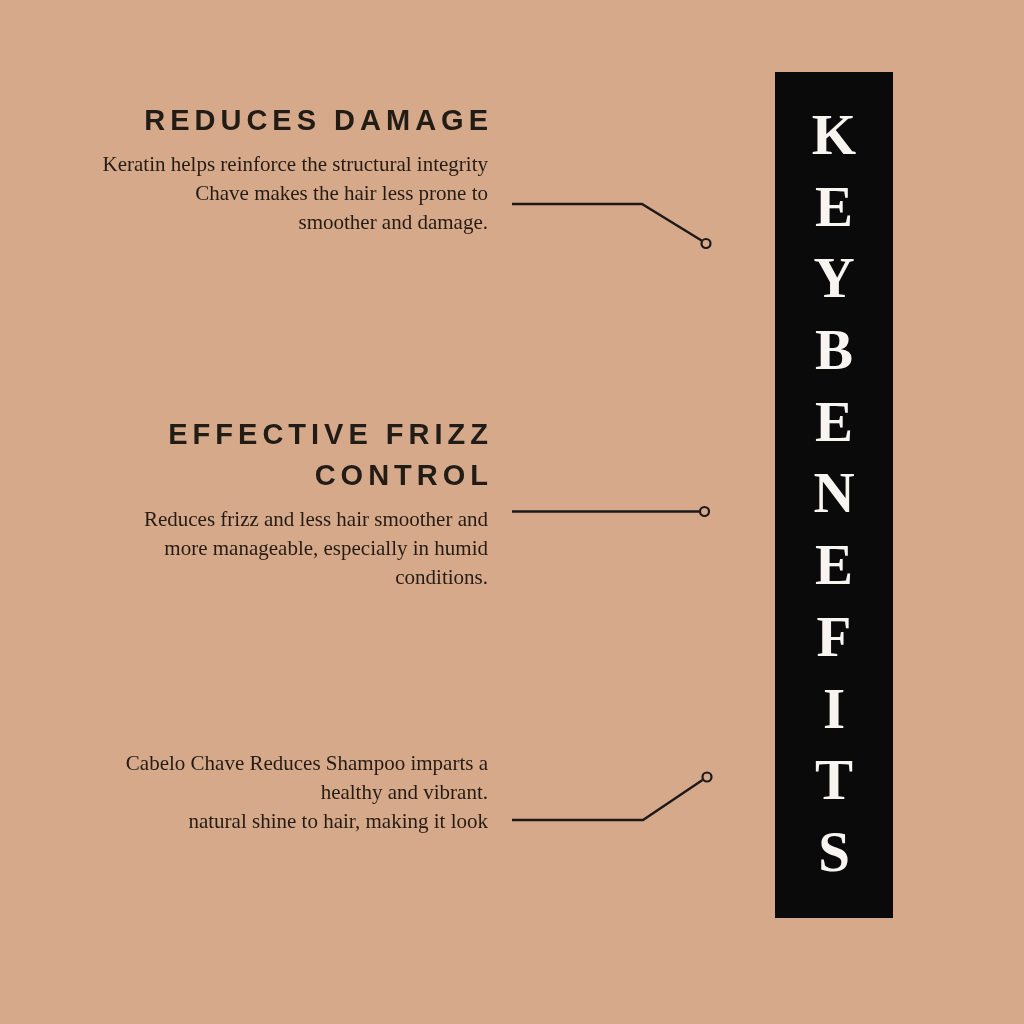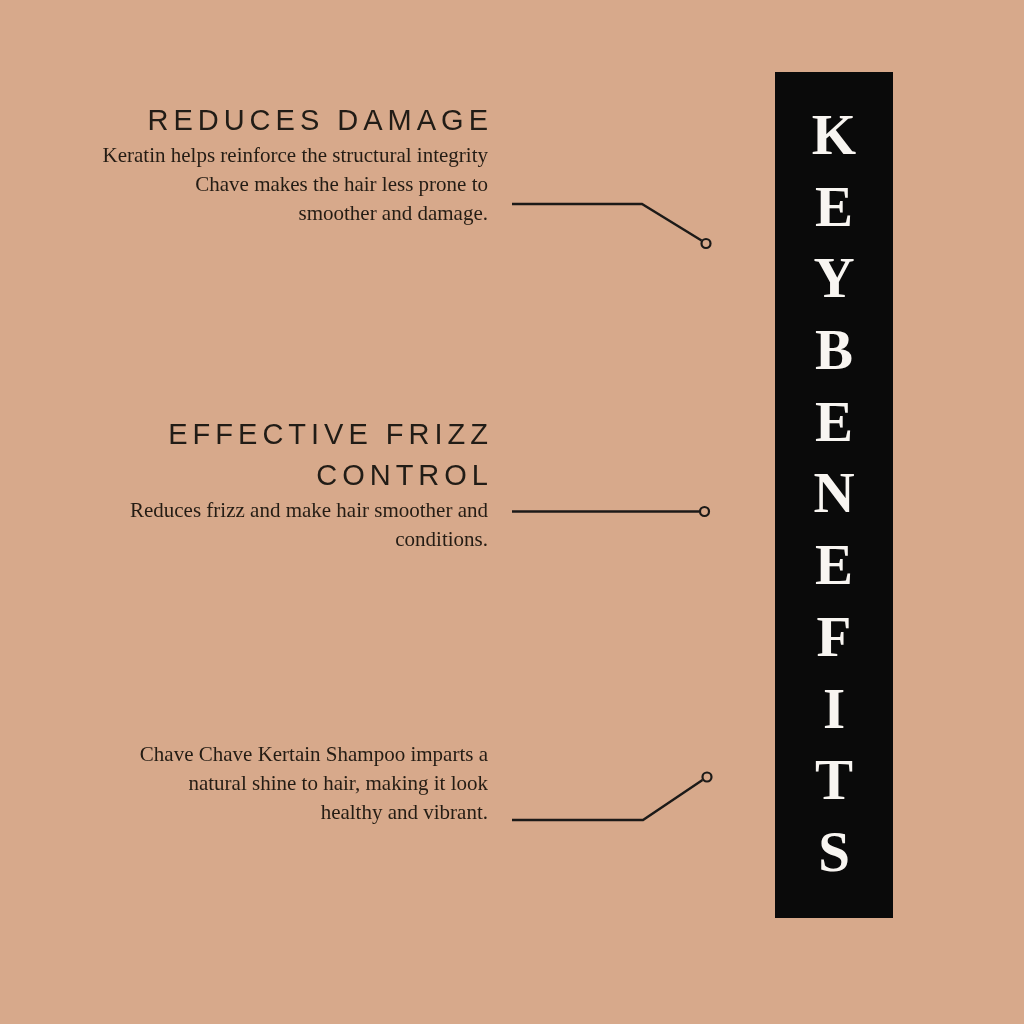--- a/index.html
+++ b/index.html
@@ -31,27 +31,28 @@
     text-align: right;
   }
   .section-1 { top: 100px; }
   .section-2 { top: 414px; }
   .section-3 { top: 740px; }
 
   .heading-line {
     font-family: "Liberation Sans", sans-serif;
     font-size: 29px;
     line-height: 41px;
-    font-weight: 400;
+    font-weight: 700;
     letter-spacing: 5px;
     margin-right: -5px; 
     color: #211c16;
     white-space: nowrap;
   }
   .body-block {
+    margin-top: 9px;
   }
   .body-line {
     font-family: "Liberation Serif", serif;
     font-size: 21px;
     line-height: 29px;
     color: #241c14;
     white-space: nowrap;
   }
 
   
@@ -108,30 +109,31 @@
       <div class="body-line">Keratin helps reinforce the structural integrity</div>
       <div class="body-line">Chave makes the hair less prone to</div>
       <div class="body-line">smoother and damage.</div>
     </div>
   </div>
 
   <div class="section section-2">
     <div class="heading-line">EFFECTIVE FRIZZ</div>
     <div class="heading-line">CONTROL</div>
     <div class="body-block">
-      <div class="body-line">Reduces frizz and make hair smoother and</div>
+      <div class="body-line">Reduces frizz and less hair smoother and</div>
+      <div class="body-line">more manageable, especially in humid</div>
       <div class="body-line">conditions.</div>
     </div>
   </div>
 
   <div class="section section-3">
     <div class="body-block">
-      <div class="body-line">Chave Chave Kertain Shampoo imparts a</div>
+      <div class="body-line">Cabelo Chave Reduces Shampoo imparts a</div>
+      <div class="body-line">healthy and vibrant.</div>
       <div class="body-line">natural shine to hair, making it look</div>
-      <div class="body-line">healthy and vibrant.</div>
     </div>
   </div>
 
   <svg class="connector-svg" viewBox="0 0 1024 1024" xmlns="http://www.w3.org/2000/svg">
     <g>
       <path class="connector-path" d="M512 204 H642 L701.5 240.5"></path>
       <circle class="connector-dot" cx="706" cy="243.5" r="4.5"></circle>
     </g>
     <g>
       <path class="connector-path" d="M512 511.5 H699"></path>

